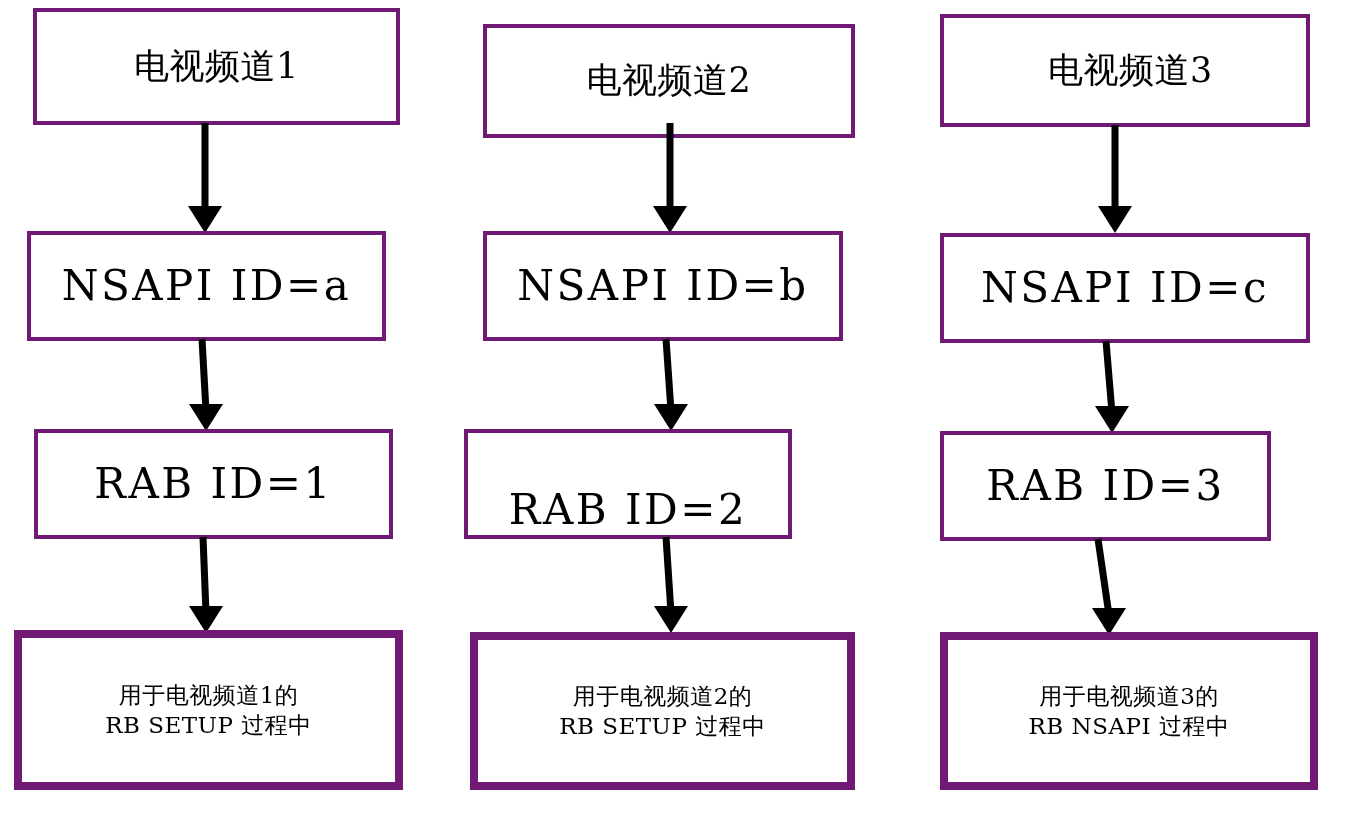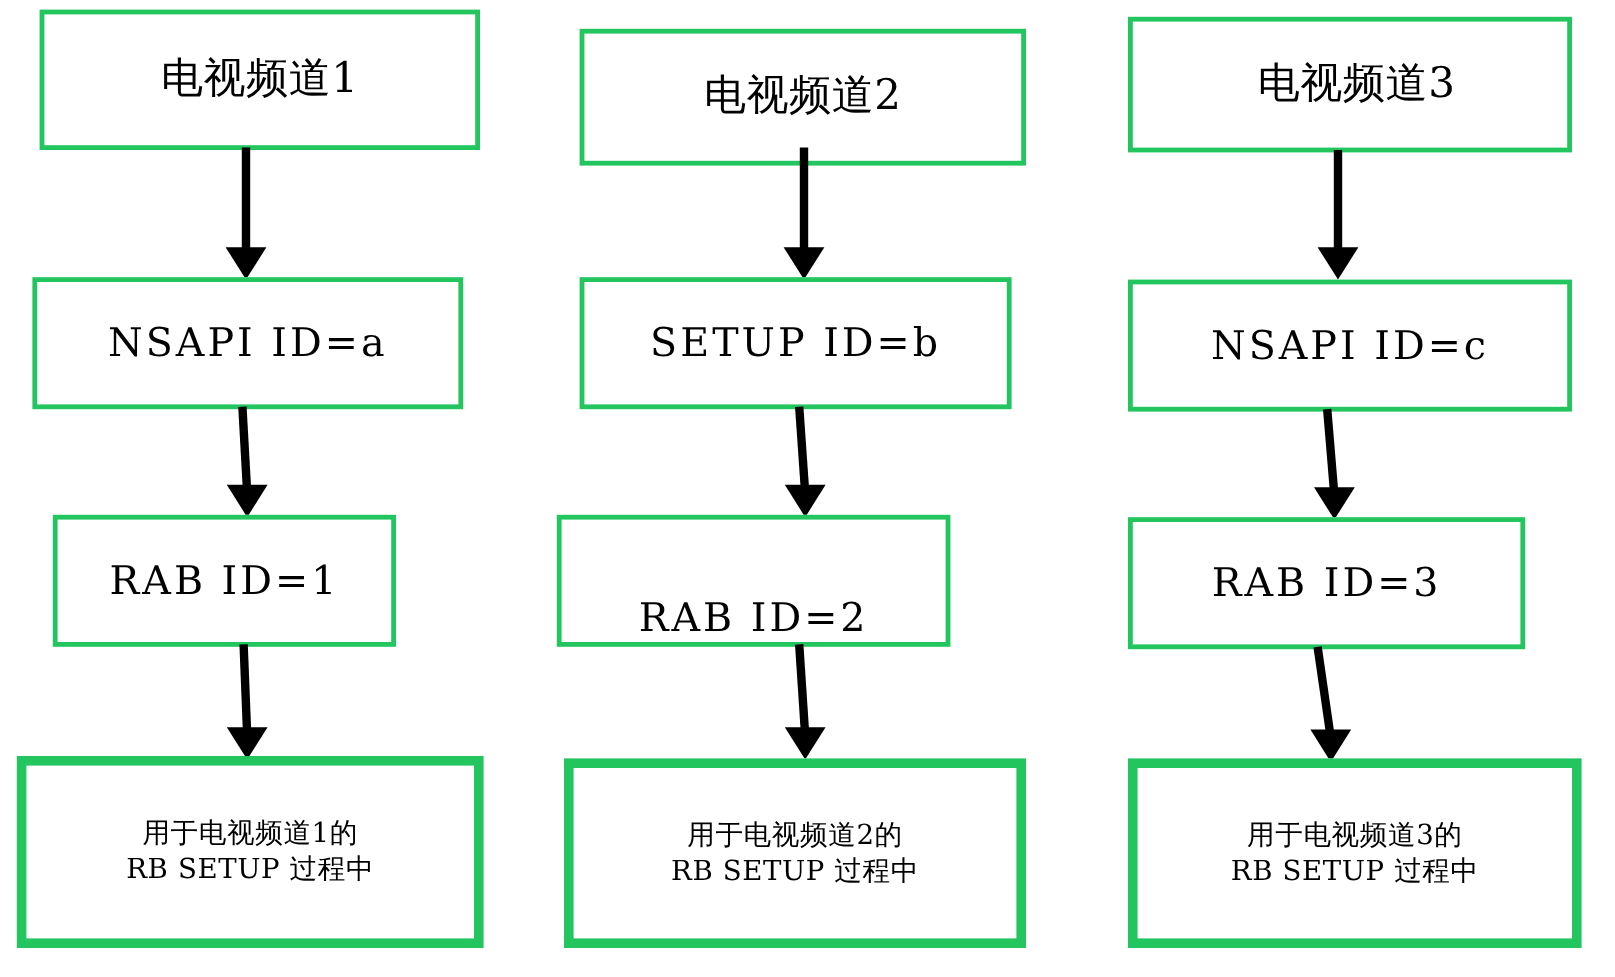--- a/index.html
+++ b/index.html
@@ -24,21 +24,21 @@
   .col {
     position: absolute;
     top: 0;
     height: 814px;
     width: 0;
   }
   .node {
     position: absolute;
     box-sizing: border-box;
     background: #ffffff;
-    border: 4px solid #22c55e;
+    border: 4px solid #701a75;
     display: flex;
     align-items: center;
     justify-content: center;
     text-align: center;
     line-height: 1.18;
   }
   .node.thick {
     border-width: 8px;
   }
   .node-label {
@@ -46,21 +46,21 @@
     width: 100%;
     white-space: pre-line;
   }
   .label-cjk {
     font-family: "DejaVu Serif", "Liberation Serif", serif;
     font-size: 35px;
     letter-spacing: 0.5px;
   }
   .label-mono {
     font-family: "DejaVu Serif", "Liberation Serif", serif;
-    font-size: 33px;
+    font-size: 42px;
     letter-spacing: 2.5px;
   }
   .label-multi {
     font-family: "DejaVu Serif", "Liberation Serif", serif;
     font-size: 23px;
     line-height: 1.32;
     letter-spacing: 0.5px;
   }
   .connector {
     position: absolute;
@@ -93,21 +93,21 @@
       <span class="node-label label-mono">NSAPI ID=a</span>
     </div>
 
     <div class="connector" style="left:180px; top:339px; width:50px; height:92px;">
       <svg width="50" height="92" viewBox="0 0 50 92">
         <line x1="22" y1="0" x2="26" y2="72" stroke="#000000" stroke-width="7"></line>
         <polygon points="9,65 43,65 26,92" fill="#000000"></polygon>
       </svg>
     </div>
 
-    <div class="node" style="left:44px; top:429px; width:286px; height:110px;align-items:center;">
+    <div class="node" style="left:34px; top:429px; width:359px; height:110px;align-items:center;">
       <span class="node-label label-mono">RAB ID=1</span>
     </div>
 
     <div class="connector" style="left:180px; top:537px; width:50px; height:96px;">
       <svg width="50" height="96" viewBox="0 0 50 96">
         <line x1="23" y1="0" x2="26" y2="76" stroke="#000000" stroke-width="7"></line>
         <polygon points="9,69 43,69 26,96" fill="#000000"></polygon>
       </svg>
     </div>
 
@@ -124,21 +124,21 @@
     </div>
 
     <div class="connector" style="left:645px; top:123px; width:50px; height:110px;">
       <svg width="50" height="110" viewBox="0 0 50 110">
         <line x1="25" y1="0" x2="25" y2="90" stroke="#000000" stroke-width="7"></line>
         <polygon points="8,83 42,83 25,110" fill="#000000"></polygon>
       </svg>
     </div>
 
     <div class="node" style="left:483px; top:231px; width:360px; height:110px;">
-      <span class="node-label label-mono">SETUP ID=b</span>
+      <span class="node-label label-mono">NSAPI ID=b</span>
     </div>
 
     <div class="connector" style="left:645px; top:339px; width:50px; height:92px;">
       <svg width="50" height="92" viewBox="0 0 50 92">
         <line x1="21" y1="0" x2="26" y2="72" stroke="#000000" stroke-width="7"></line>
         <polygon points="9,65 43,65 26,92" fill="#000000"></polygon>
       </svg>
     </div>
 
     <div class="node" style="left:464px; top:429px; width:328px; height:110px;align-items:flex-end;">
@@ -188,17 +188,17 @@
 
     <div class="connector" style="left:1080px; top:539px; width:60px; height:96px;">
       <svg width="60" height="96" viewBox="0 0 60 96">
         <line x1="18" y1="0" x2="29" y2="76" stroke="#000000" stroke-width="7"></line>
         <polygon points="12,69 46,69 29,96" fill="#000000"></polygon>
       </svg>
     </div>
 
     <div class="node thick" style="left:940px; top:632px; width:378px; height:158px;">
       <span class="node-label label-multi">用于电视频道3的
-RB SETUP 过程中</span>
+RB NSAPI 过程中</span>
     </div>
   </div>
 
 </div>
 
 </body></html>

